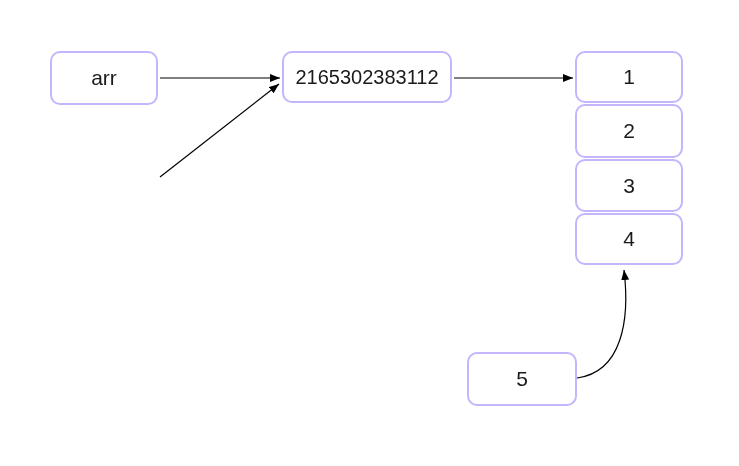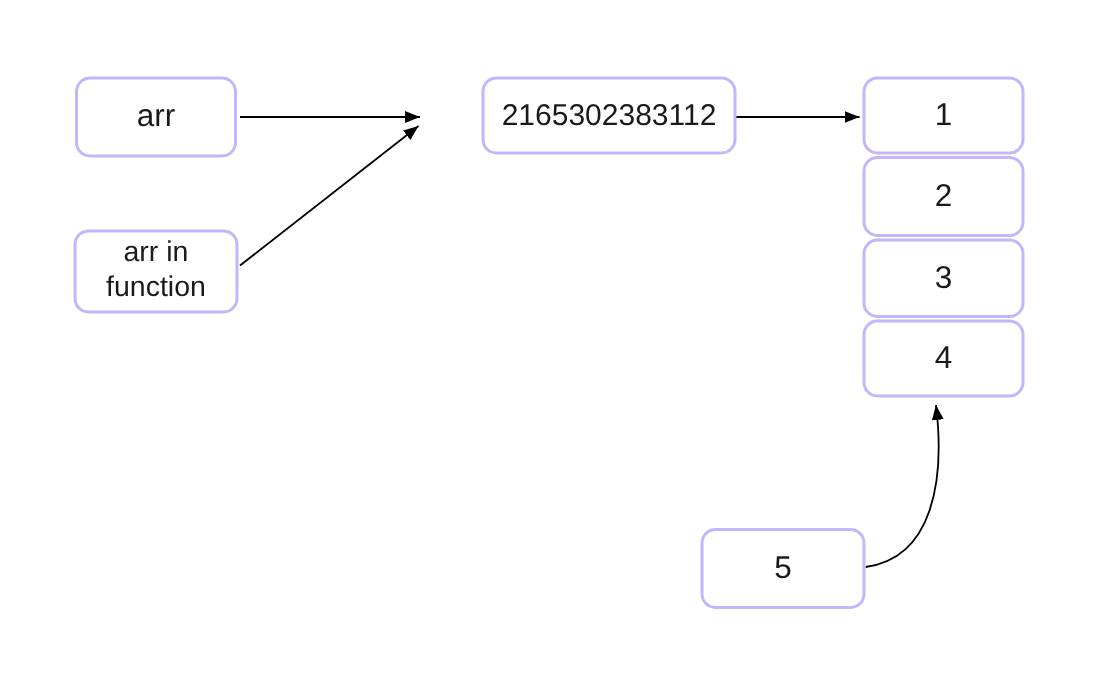--- a/index.html
+++ b/index.html
@@ -20,21 +20,21 @@
     border-radius: 10px;
     display: flex;
     align-items: center;
     justify-content: center;
     text-align: center;
     font-size: 21px;
     line-height: 1.2;
   }
   #node-arr            { left: 50px;  top: 51px;  width: 108px; height: 54px; }
   #node-arr-in-function{ left: 49px;  top: 153px; width: 110px; height: 56px; font-size: 19px; }
-  #node-address        { left: 282px; top: 51px;  width: 170px; height: 52px; font-size: 20px; margin-left: 39px; }
+  #node-address        { left: 282px; top: 51px;  width: 170px; height: 52px; font-size: 20px; }
   #cell-1              { left: 575px; top: 51px;  width: 108px; height: 52px; }
   #cell-2              { left: 575px; top: 104px; width: 108px; height: 54px; }
   #cell-3              { left: 575px; top: 159px; width: 108px; height: 53px; }
   #cell-4              { left: 575px; top: 213px; width: 108px; height: 52px; }
   #node-five           { left: 467px; top: 352px; width: 110px; height: 54px; }
   svg.arrows { position: absolute; left: 0; top: 0; pointer-events: none; }
 </style>
 </head>
 <body>
 
@@ -49,23 +49,20 @@
     <line x1="160" y1="78" x2="280" y2="78" stroke="#000000" stroke-width="1.2" marker-end="url(#ah)"></line>
     <line x1="160" y1="177" x2="279" y2="84" stroke="#000000" stroke-width="1.2" marker-end="url(#ah)"></line>
     <line x1="454" y1="78" x2="573" y2="78" stroke="#000000" stroke-width="1.2" marker-end="url(#ah)"></line>
     <path d="M 577 378 C 622 372 630 320 624 270" fill="none" stroke="#000000" stroke-width="1.2" marker-end="url(#ah)"></path>
   </svg>
 
   <div class="node" id="node-arr">
     <span>arr</span>
   </div>
 
-  <div class="node" id="node-arr-in-function">
-    <span>arr in function</span>
-  </div>
 
   <div class="node" id="node-address">
     <span>2165302383112</span>
   </div>
 
   <div class="node" id="cell-1">
     <span>1</span>
   </div>
 
   <div class="node" id="cell-2">

